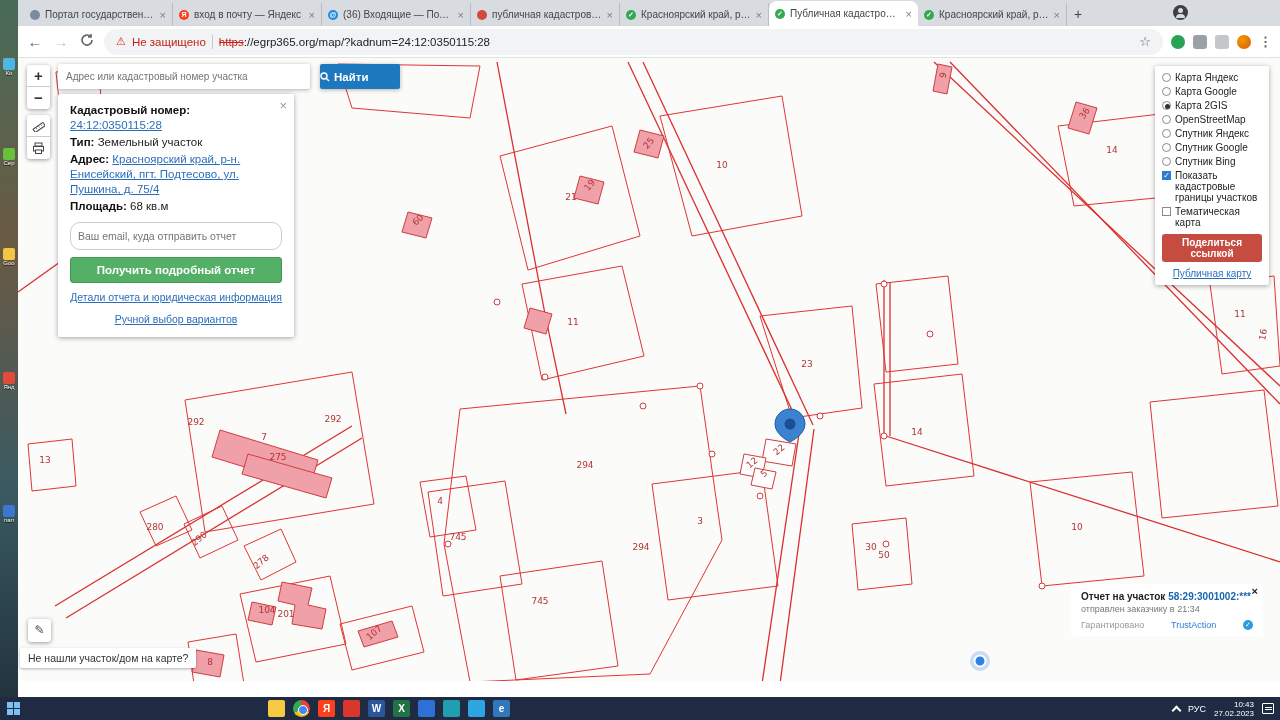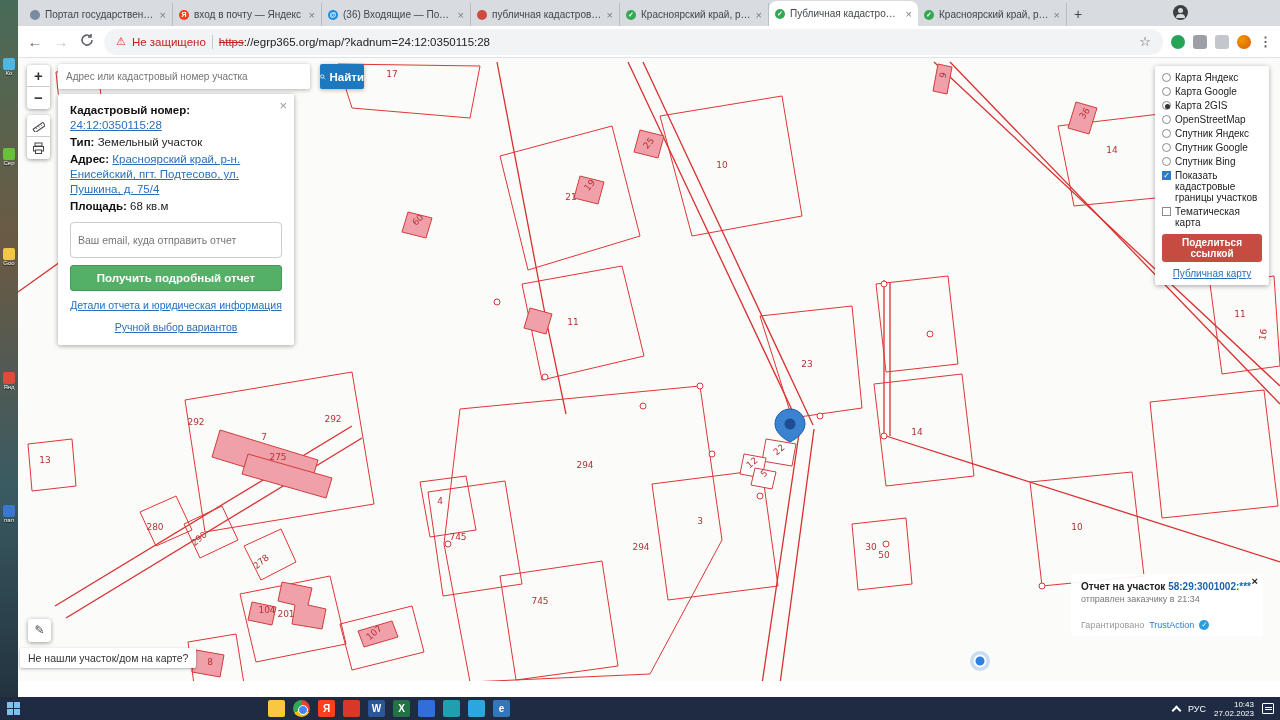--- a/index.html
+++ b/index.html
@@ -51,28 +51,28 @@
   .street{fill:none;stroke:#d93030;stroke-width:1.3}
   .building{fill:#efa0a8;stroke:#d23c3c;stroke-width:1}
   .wbox{fill:#ffffff;stroke:#d23c3c;stroke-width:1}
   .vertex{fill:#fff;stroke:#d23c3c;stroke-width:1}
   .plabel{fill:#b23434;font:9px "DejaVu Sans",sans-serif}
 
   .panel{position:absolute;background:#fff;box-shadow:0 1px 5px rgba(0,0,0,.35);border-radius:2px}
 
   .search-row{position:absolute;left:40px;top:6px;display:flex;gap:10px;z-index:3}
   .search-input{width:252px;height:25px;border:none;box-shadow:0 1px 4px rgba(0,0,0,.3);border-radius:2px;padding:0 8px;font-size:10px;font-family:inherit}
-  .search-btn{height:25px;width:44px;background:#1d78bd;color:#fff;border:none;border-radius:2px;font-weight:bold;font-size:11.5px;display:flex;align-items:center;justify-content:center;gap:4px;box-shadow:0 1px 4px rgba(0,0,0,.3)}
+  .search-btn{height:25px;width:80px;background:#1d78bd;color:#fff;border:none;border-radius:2px;font-weight:bold;font-size:11.5px;display:flex;align-items:center;gap:4px;box-shadow:0 1px 4px rgba(0,0,0,.3)}
 
   .info-card{left:40px;top:36px;width:236px;padding:9px 12px 10px;z-index:3;font-size:11.5px;color:#222;line-height:15px}
   .info-card .row{margin-bottom:2px}
   .info-card b{color:#111}
   .info-card a{color:#2a6ebb;text-decoration:underline}
   .card-close{position:absolute;top:4px;right:7px;color:#9a9a9a;font-size:13px}
-  .email-input{width:100%;height:36px;border:1px solid #ccc;border-radius:4px;padding:0 7px;font-size:10.5px;margin-top:6px;font-family:inherit}
+  .email-input{width:100%;height:28px;border:1px solid #ccc;border-radius:10px;padding:0 7px;font-size:10.5px;margin-top:6px;font-family:inherit}
   .report-btn{width:100%;height:26px;margin-top:7px;background:#53b066;border:1px solid #439855;border-radius:3px;color:#fff;font-weight:bold;font-size:11.5px}
   .center-link{display:block;text-align:center;margin-top:7px;font-size:10.5px}
 
   .zoom-box{position:absolute;left:9px;top:7px;z-index:3;width:23px;border-radius:4px;box-shadow:0 1px 4px rgba(0,0,0,.4);overflow:hidden}
   .zbtn{width:23px;height:22px;background:#fff;text-align:center;font-size:15px;font-weight:bold;color:#333;line-height:22px;border-bottom:1px solid #ccc}
   .zbtn:last-child{border-bottom:none}
   .tools-box{position:absolute;left:9px;top:57px;z-index:3;width:23px;border-radius:4px;box-shadow:0 1px 4px rgba(0,0,0,.4);overflow:hidden}
   .tbtn{width:23px;height:22px;background:#fff;display:flex;align-items:center;justify-content:center;border-bottom:1px solid #ccc}
   .tbtn:last-child{border-bottom:none}
 
@@ -83,21 +83,21 @@
   .chk{flex:none;width:9px;height:9px;border:1px solid #8a8a8a;background:#fff;margin-top:1px;font-size:8px;line-height:8px;text-align:center;color:#fff}
   .chk.on{background:#2b7cd3;border-color:#2b7cd3}
   .share-btn{width:100%;height:28px;background:#c64b41;border:none;border-radius:3px;color:#fff;font-weight:bold;font-size:10px;margin-top:3px}
   .layers a{color:#2a6ebb;text-decoration:underline}
   .cfg-link{display:block;text-align:center;margin-top:6px;font-size:10px}
 
   .notif{position:absolute;right:17px;bottom:45px;width:192px;background:rgba(255,255,255,.92);border-radius:3px;padding:7px 10px 6px;z-index:3}
   .notif-title{font-size:10px;font-weight:bold;color:#222;white-space:nowrap}
   .notif-title .num{color:#1a64b0}
   .notif-sub{font-size:9px;color:#777;margin-top:2px}
-  .trust{margin-top:16px;text-align:right;font-size:9px;color:#999;display:flex;justify-content:flex-start;align-items:center;gap:5px}
+  .trust{margin-top:6px;text-align:right;font-size:9px;color:#999;display:flex;justify-content:space-between;align-items:center;gap:5px}
   .trust .brand{color:#2b7cd3}
   .trust .tcheck{width:10px;height:10px;border-radius:50%;background:#2b9ce0;color:#fff;font-size:7px;line-height:10px;text-align:center}
   .notif-close{position:absolute;top:1px;right:5px;color:#222;font-size:11px;font-weight:bold}
 
   .question-box{position:absolute;left:2px;bottom:13px;background:#fff;box-shadow:0 1px 3px rgba(0,0,0,.3);border-radius:2px;padding:4px 8px;font-size:10.5px;color:#333;z-index:3;white-space:nowrap}
   .edit-btn{position:absolute;left:10px;bottom:39px;width:23px;height:23px;background:#fff;border-radius:3px;box-shadow:0 1px 4px rgba(0,0,0,.4);z-index:3;text-align:center;font-size:12px;line-height:23px;color:#444}
 
   .attribution{position:absolute;right:0;bottom:6px;background:rgba(255,255,255,.75);font-size:9px;color:#333;padding:1px 5px;z-index:3;white-space:nowrap}
   .attribution a{color:#1a64b0;text-decoration:none}
 

